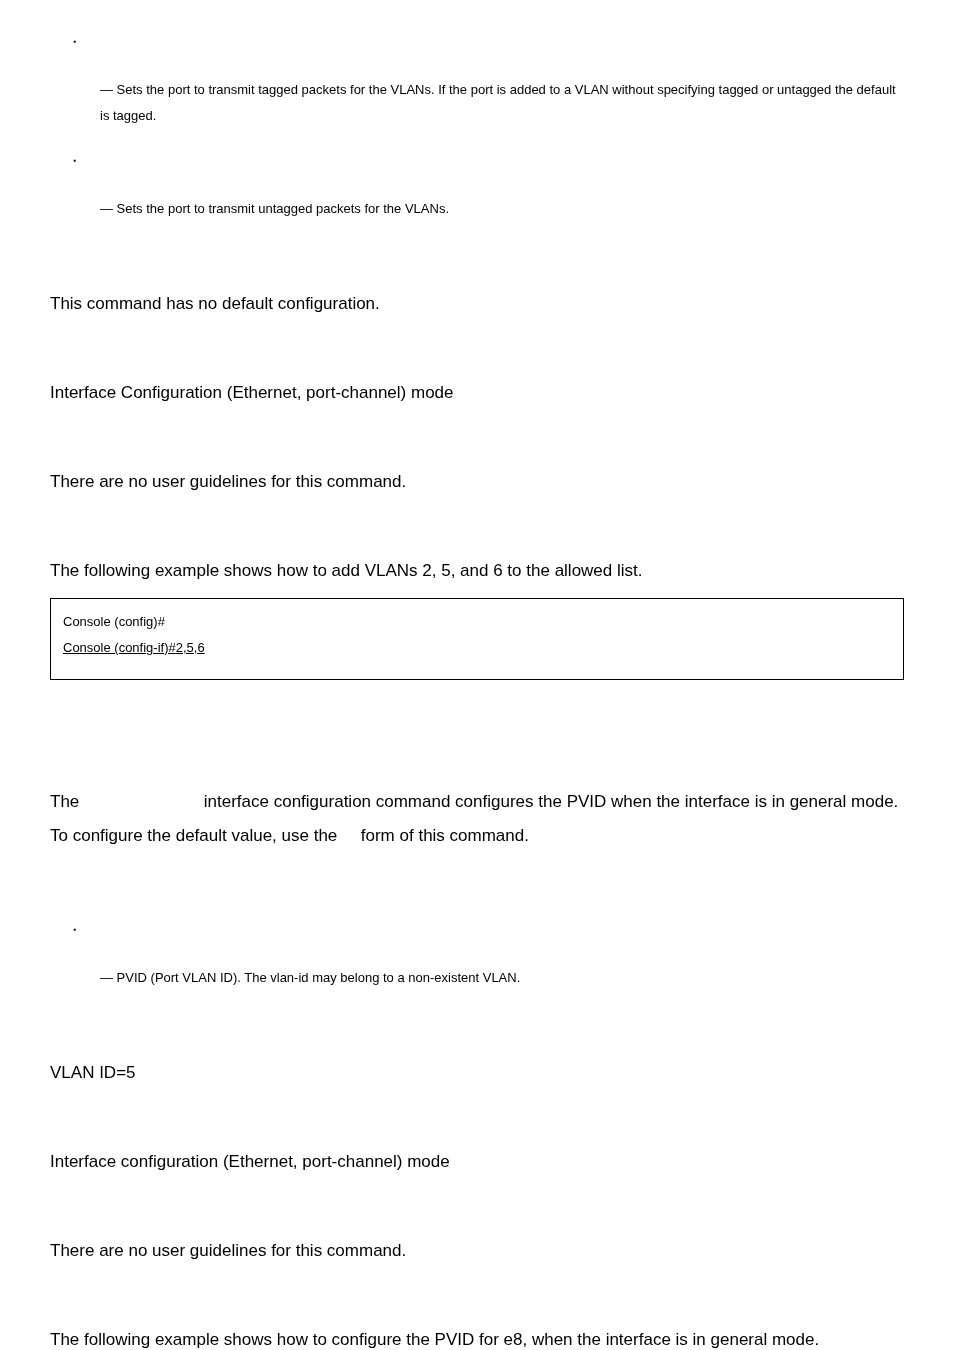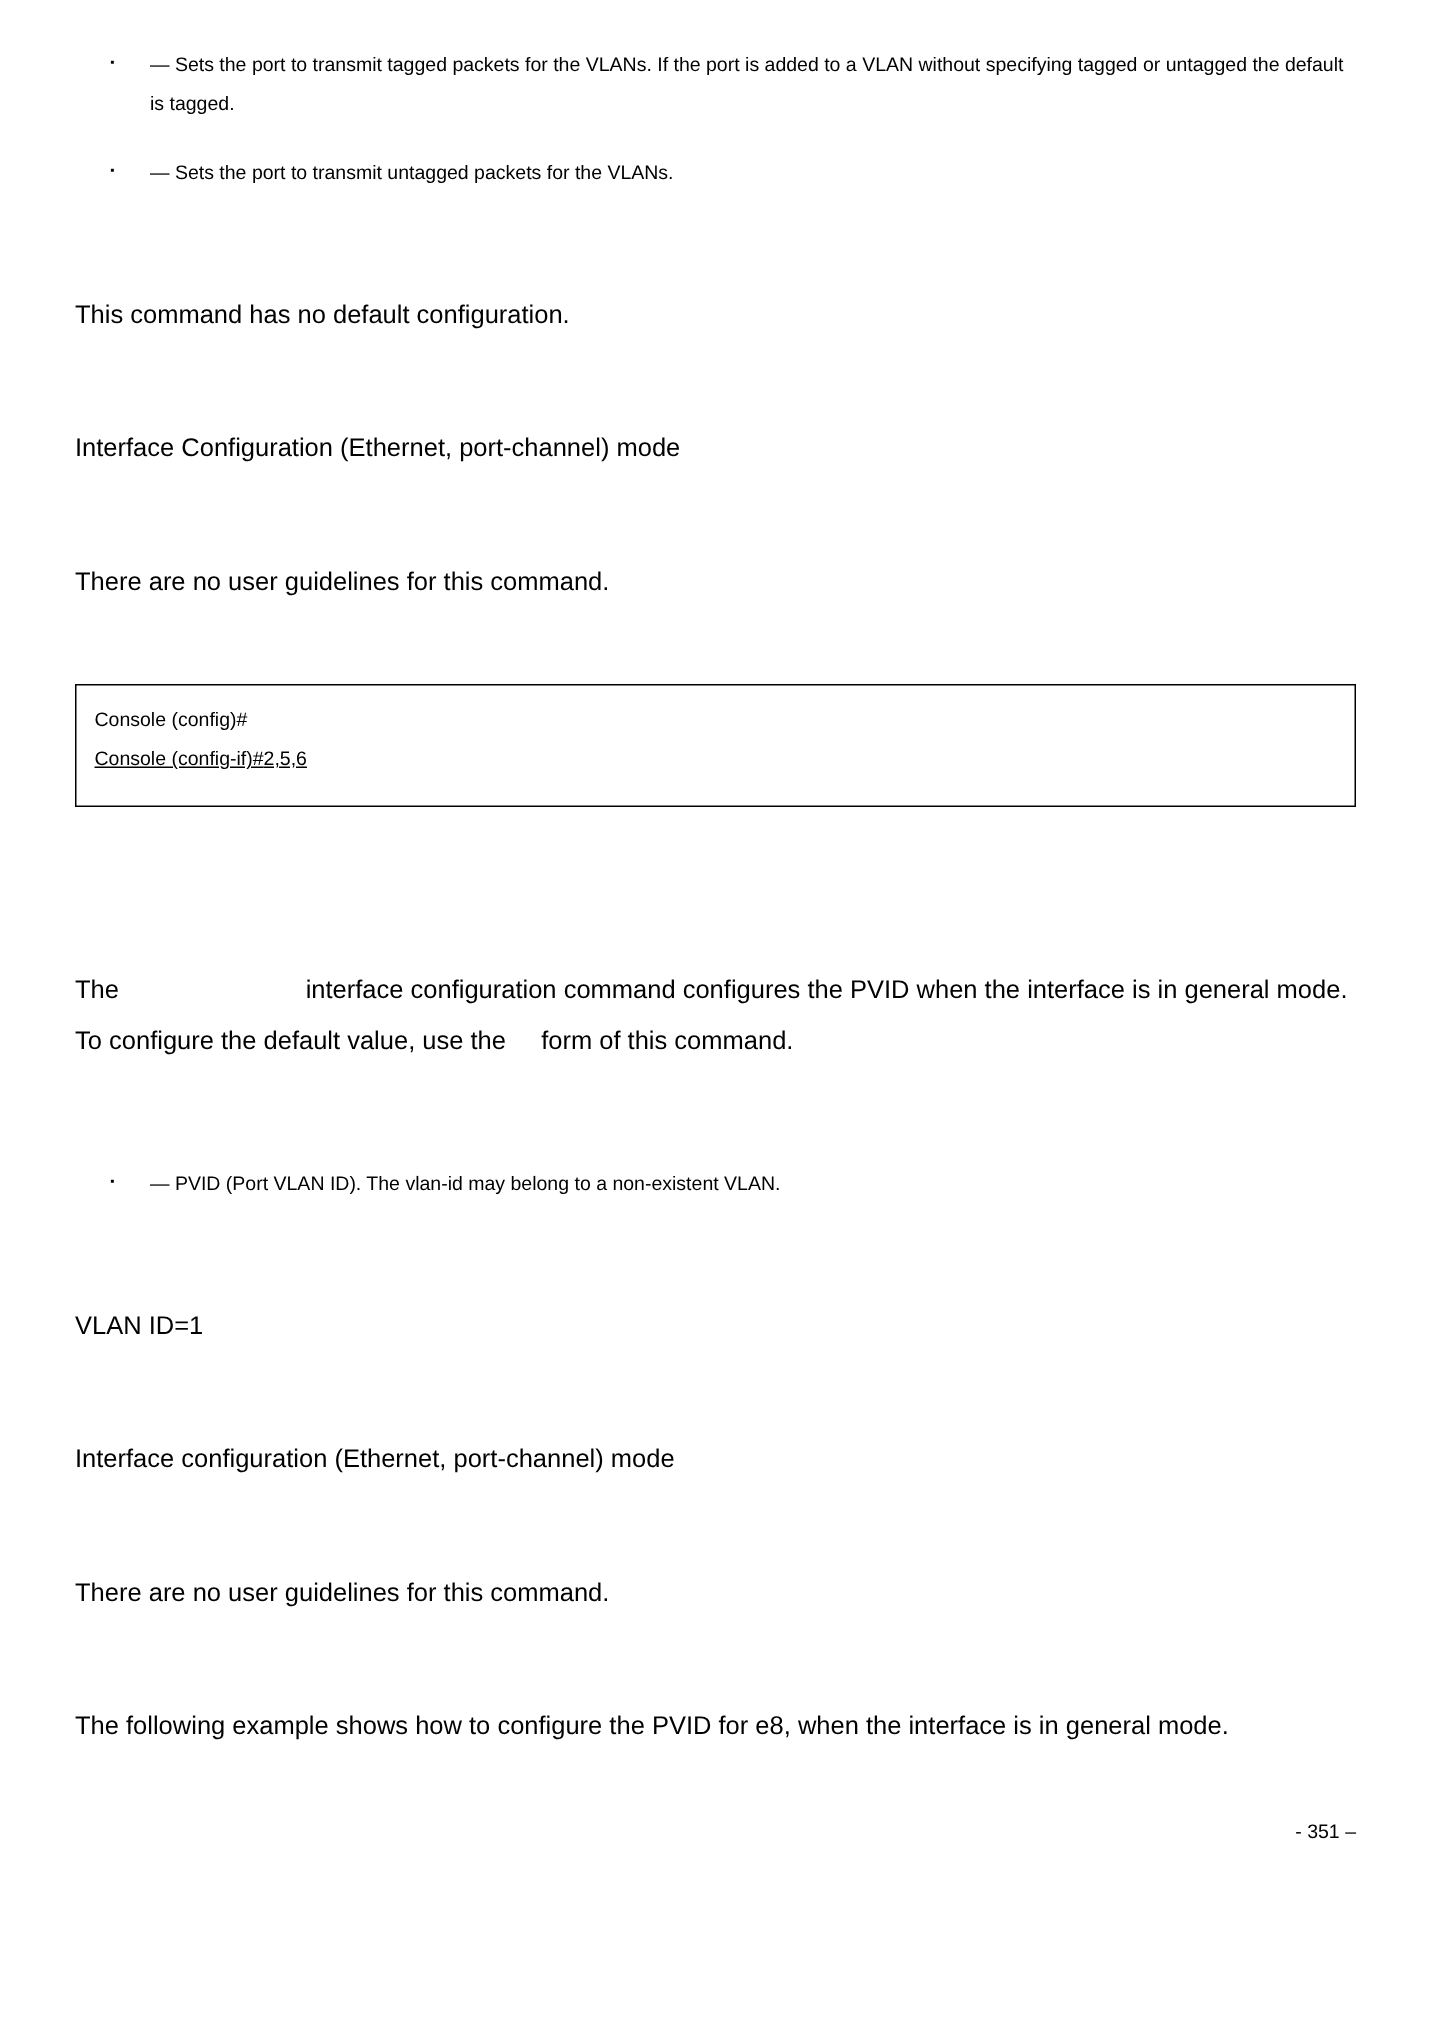--- a/index.html
+++ b/index.html
@@ -26,20 +26,21 @@
   .bullet-marker {
     flex: 0 0 50px;
     display: flex;
     justify-content: center;
     align-items: flex-start;
     padding-top: 4px;
     font-size: 8px;
   }
   .bullet-text {
     flex: 1;
+    margin-top: 47px;
   }
   .section-gap {
     height: 35px;
   }
   .para {
     font-size: 17px;
     line-height: 2.0;
     margin: 10px 0;
   }
   .code-box {
@@ -94,20 +95,21 @@
   <div class="section-gap"></div>
   <div class="para">This command has no default configuration.</div>
 
   <div class="section-gap"></div>
   <div class="para">Interface Configuration (Ethernet, port-channel) mode</div>
 
   <div class="section-gap"></div>
   <div class="para">There are no user guidelines for this command.</div>
 
   <div class="section-gap"></div>
+  <div class="para">The following example shows how to add VLANs 2, 5, and 6 to the allowed list.</div>
 
   <div class="code-box">
     <div class="code-line1">
       <span class="code-left">Console (config)#</span>
     </div>
     <div class="code-line2">
       <span class="code-left">Console (config-if)#</span>
       <span class="code-mid">2,5,6</span>
       <span class="code-left" style="visibility:hidden">Console (config-if)#</span>
     </div>
@@ -126,21 +128,21 @@
   <div class="medium-gap"></div>
 
   <div class="bullet-list">
     <div class="bullet-item">
       <div class="bullet-marker">▪</div>
       <div class="bullet-text">— PVID (Port VLAN ID). The vlan-id may belong to a non-existent VLAN.</div>
     </div>
   </div>
 
   <div class="section-gap"></div>
-  <div class="para">VLAN ID=1</div>
+  <div class="para">VLAN ID=5</div>
 
   <div class="section-gap"></div>
   <div class="para">Interface configuration (Ethernet, port-channel) mode</div>
 
   <div class="section-gap"></div>
   <div class="para">There are no user guidelines for this command.</div>
 
   <div class="section-gap"></div>
   <div class="para">The following example shows how to configure the PVID for e8, when the interface is in general mode.</div>
 

